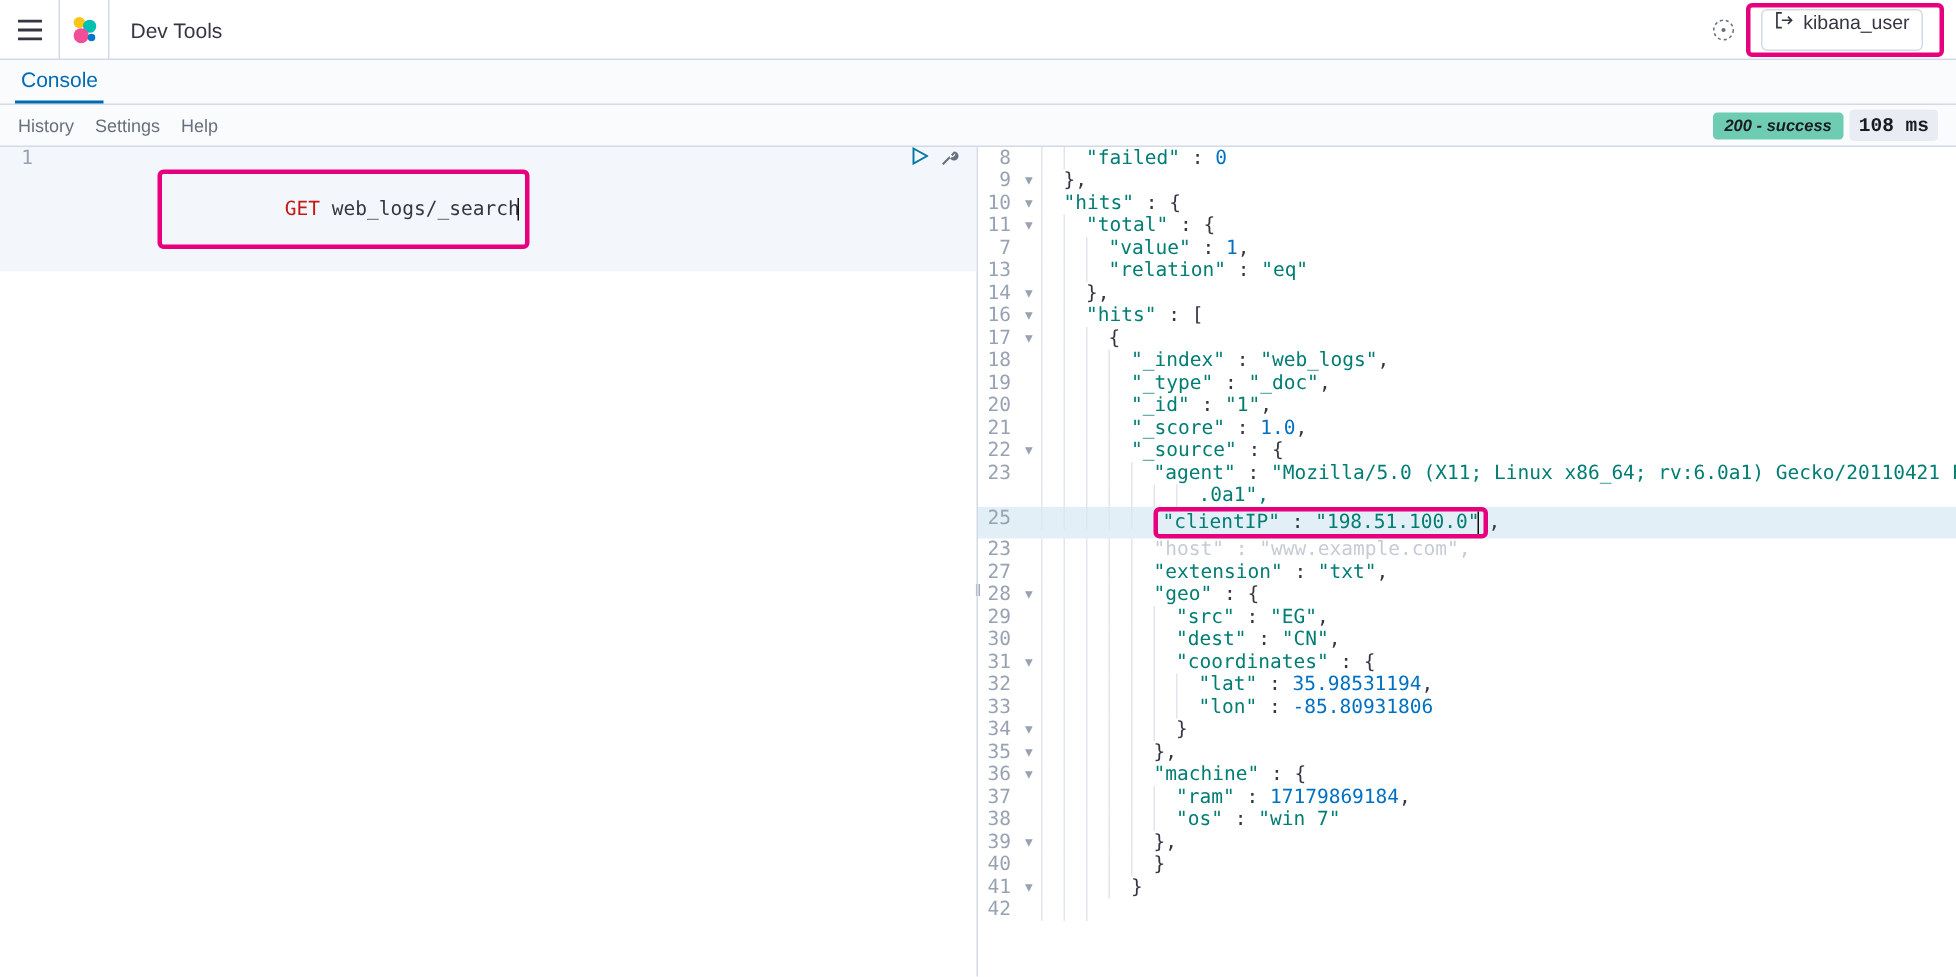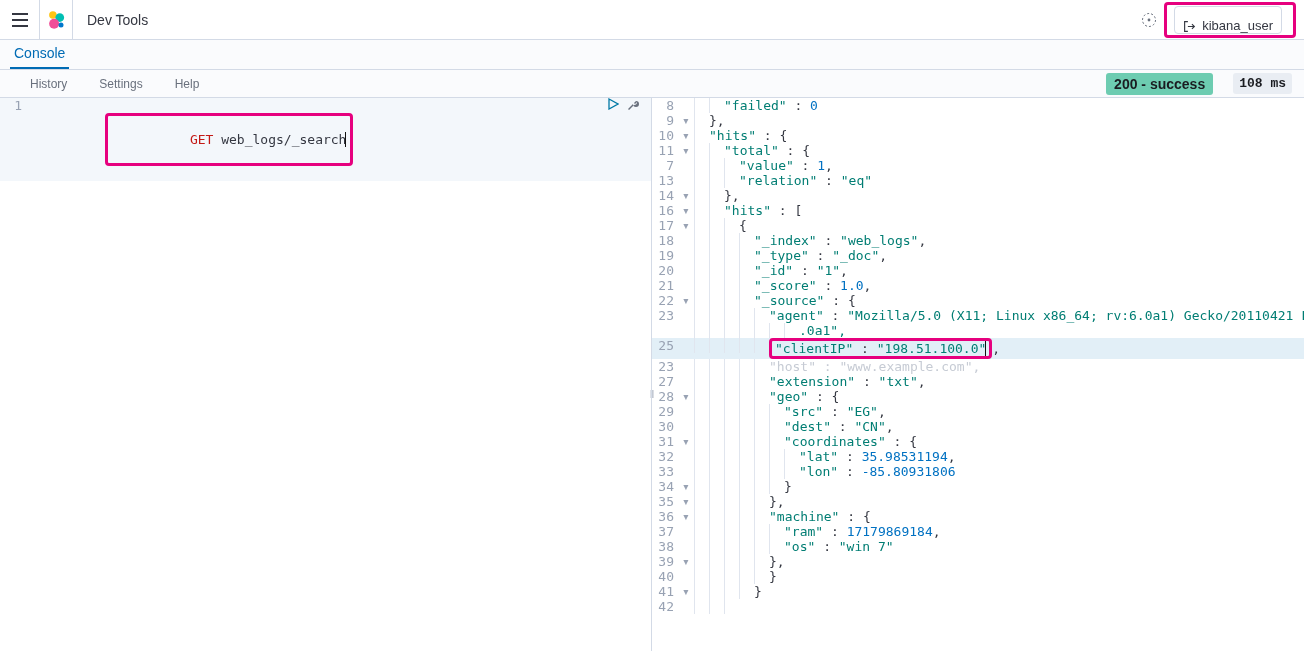--- a/index.html
+++ b/index.html
@@ -17,30 +17,30 @@
   }
   html,body{margin:0;padding:0;height:100%;background:#fff;color:var(--ink);font-family:-apple-system,BlinkMacSystemFont,"Segoe UI",Helvetica,Arial,sans-serif;font-size:13px;}
   *{box-sizing:border-box;}
   
   .topbar{display:flex;align-items:center;border-bottom:1px solid var(--border);height:40px;}
   .hamburger{width:40px;height:40px;display:flex;align-items:center;justify-content:center;border-right:1px solid var(--border);}
   .logo-cell{width:33px;height:40px;display:flex;align-items:center;justify-content:center;border-right:1px solid var(--border);}
   .breadcrumb{padding:0 14px;font-weight:500;font-size:14px;color:var(--ink);}
   .topbar-spacer{flex:1;}
   .circle-dot{width:30px;display:flex;align-items:center;justify-content:center;height:40px;}
-  .user-pill{display:flex;align-items:flex-end;gap:6px;height:28px;border:1px solid var(--border);border-radius:4px;padding:0 8px;margin:0 10px 0 6px;font-size:13px;}
+  .user-pill{display:flex;align-items:flex-start;gap:6px;height:28px;border:1px solid var(--border);border-radius:4px;padding:0 8px;margin:0 10px 0 6px;font-size:13px;}
   .user-outline{border:3px solid var(--highlight-border);border-radius:4px;padding:1px;margin-right:8px;}
   
   .tabs{height:30px;border-bottom:1px solid var(--border);display:flex;align-items:flex-end;padding:0 10px;background:#fafbfd;}
   .tab{padding:6px 4px;font-size:14px;color:var(--blue);border-bottom:2px solid var(--blue);font-weight:500;}
   
   .toolbar{height:28px;display:flex;align-items:center;padding:0 12px;border-bottom:1px solid var(--border);background:#fafbfd;}
-  .toolbar a{color:var(--muted);font-size:12px;margin-right:14px;cursor:pointer;margin-left:18px;}
+  .toolbar a{color:var(--muted);font-size:12px;margin-right:14px;cursor:pointer;}
   .toolbar-spacer{flex:1;}
-  .badge{background:var(--badge-green);color:#1a1c21;font-size:14px;font-weight:600;padding:3px 8px;border-radius:3px;margin-right:20px;}
+  .badge{background:var(--badge-green);color:#1a1c21;font-size:11px;font-weight:600;padding:3px 8px;border-radius:3px;margin-right:4px;font-style:italic;}
   .ms{background:#e9edf3;color:#1a1c21;font-size:13px;font-weight:600;padding:3px 6px;border-radius:3px;font-family:Liberation Mono, monospace;}
   
   .panes{position:absolute;top:98px;bottom:0;left:0;right:0;display:flex;}
   .pane{position:relative;height:100%;overflow:auto;}
   .pane-left{width:50%;border-right:1px solid var(--border);}
   .pane-right{flex:1;}
   .handle{position:absolute;left:50%;top:290px;transform:translateX(-50%);color:var(--gutter);font-size:11px;pointer-events:none;}
   
   .line{display:flex;align-items:flex-start;font-family:var(--mono);font-size:13px;line-height:15px;white-space:pre;}
   .ln{width:30px;text-align:right;color:var(--gutter);padding-right:8px;user-select:none;flex-shrink:0;}

